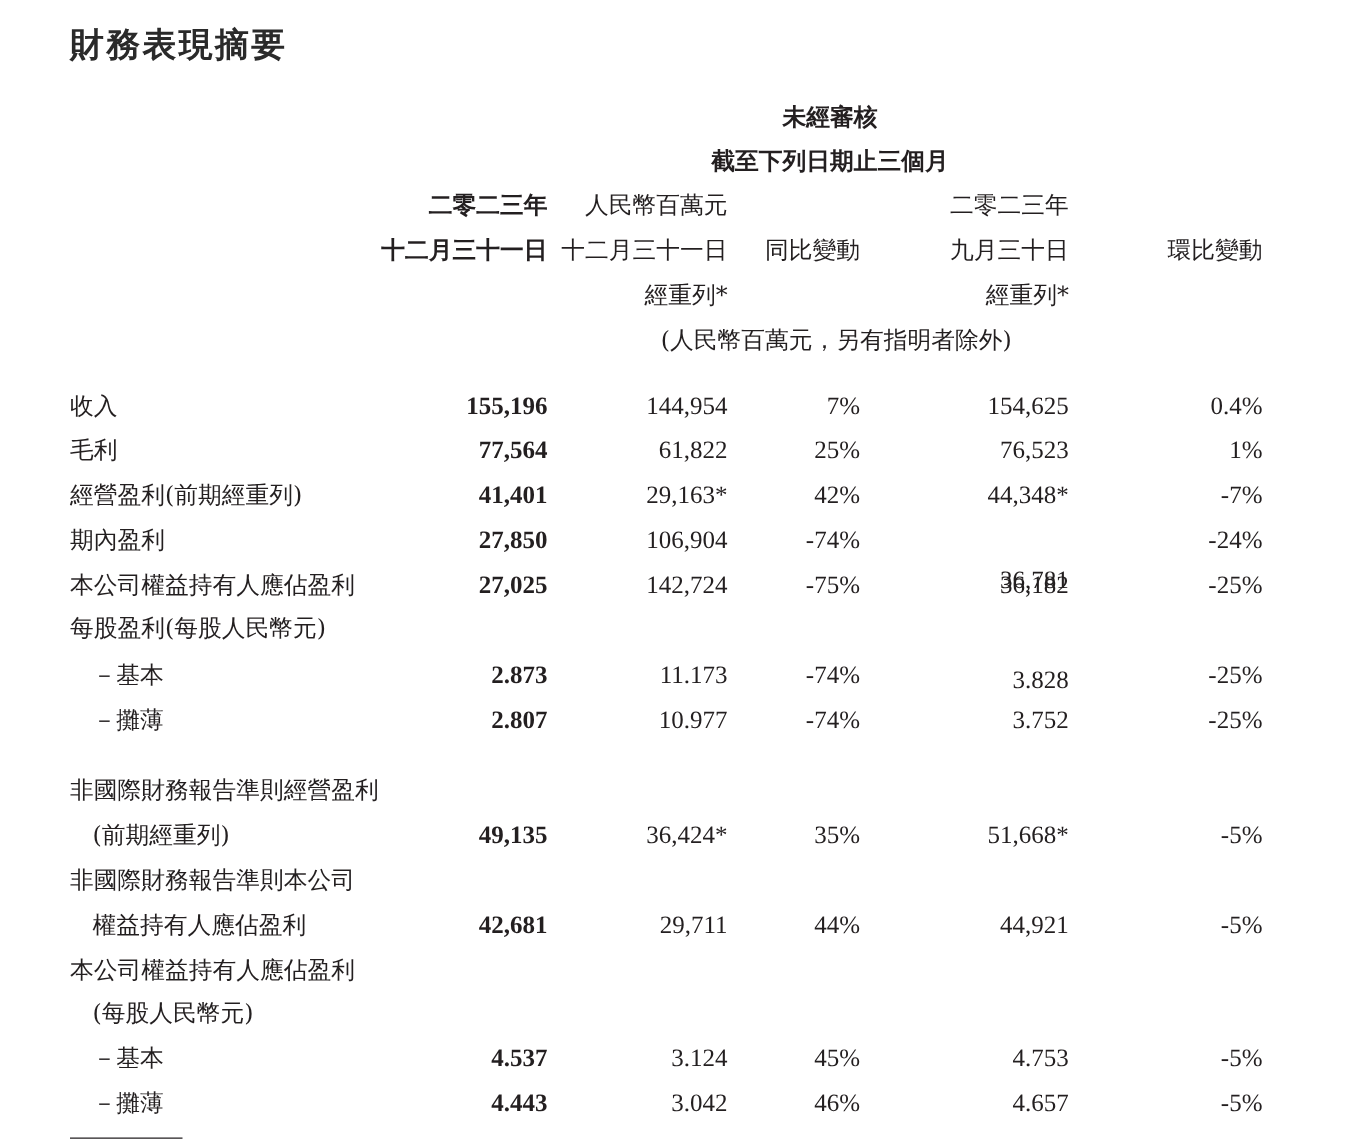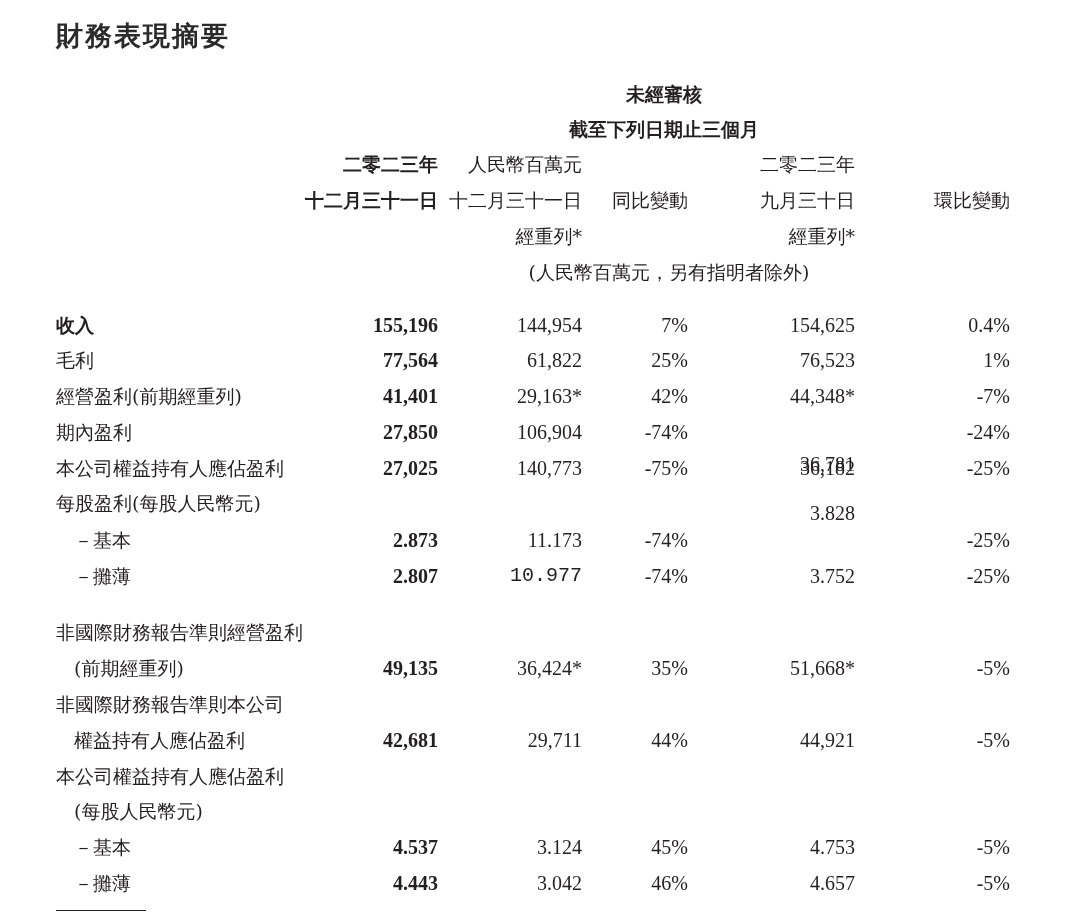--- a/index.html
+++ b/index.html
@@ -47,21 +47,21 @@
 
 <div class="abs hdr right c4" style="top:153px;">二零二三年</div>
 <div class="abs hdr right c4" style="top:189px;">九月三十日</div>
 <div class="abs hdr right c4" style="top:225px;">經重列*</div>
 
 <div class="abs hdr right c5" style="top:189px;">環比變動</div>
 
 <div class="abs hdr center" style="left:669px; top:261px;">(人民幣百萬元，另有指明者除外)</div>
 
 <div id="rows">
-    <div class="abs lbl" style="top: 314px; font-weight: bold;">收入</div>
+    <div class="abs lbl" style="top: 314px;">收入</div>
     <div class="abs num c1 bold" style="top: 314px;">155,196</div>
     <div class="abs num c2" style="top: 314px;">144,954</div>
     <div class="abs num c3" style="top: 314px;">7%</div>
     <div class="abs num c4" style="top: 314px;">154,625</div>
     <div class="abs num c5" style="top: 314px;">0.4%</div>
     <div class="abs lbl" style="top: 349px;">毛利</div>
     <div class="abs num c1 bold" style="top: 349px;">77,564</div>
     <div class="abs num c2" style="top: 349px;">61,822</div>
     <div class="abs num c3" style="top: 349px;">25%</div>
     <div class="abs num c4" style="top: 349px;">76,523</div>
@@ -73,34 +73,34 @@
     <div class="abs num c4" style="top: 385px;">44,348*</div>
     <div class="abs num c5" style="top: 385px;">-7%</div>
     <div class="abs lbl" style="top: 421px;">期內盈利</div>
     <div class="abs num c1 bold" style="top: 421px;">27,850</div>
     <div class="abs num c2" style="top: 421px;">106,904</div>
     <div class="abs num c3" style="top: 421px;">-74%</div>
     <div class="abs num c4" style="top: 421px; margin-top: 32px;">36,781</div>
     <div class="abs num c5" style="top: 421px;">-24%</div>
     <div class="abs lbl" style="top: 457px;">本公司權益持有人應佔盈利</div>
     <div class="abs num c1 bold" style="top: 457px;">27,025</div>
-    <div class="abs num c2" style="top: 457px;">140,773</div>
+    <div class="abs num c2" style="top: 457px;">142,724</div>
     <div class="abs num c3" style="top: 457px;">-75%</div>
     <div class="abs num c4" style="top: 457px;">36,182</div>
     <div class="abs num c5" style="top: 457px;">-25%</div>
     <div class="abs lbl" style="top: 492px;">每股盈利(每股人民幣元)</div>
     <div class="abs lbl indent" style="top: 529px;">－基本</div>
     <div class="abs num c1 bold" style="top: 529px;">2.873</div>
     <div class="abs num c2" style="top: 529px;">11.173</div>
     <div class="abs num c3" style="top: 529px;">-74%</div>
-    <div class="abs num c4" style="top: 502px;">3.828</div>
+    <div class="abs num c4" style="top: 533px;">3.828</div>
     <div class="abs num c5" style="top: 529px;">-25%</div>
     <div class="abs lbl indent" style="top: 565px;">－攤薄</div>
     <div class="abs num c1 bold" style="top: 565px;">2.807</div>
-    <div class="abs num c2" style="top: 565px; font-family: Liberation Mono, monospace;">10.977</div>
+    <div class="abs num c2" style="top: 565px;">10.977</div>
     <div class="abs num c3" style="top: 565px;">-74%</div>
     <div class="abs num c4" style="top: 565px; text-align: right;">3.752</div>
     <div class="abs num c5" style="top: 565px;">-25%</div>
     <div class="abs lbl" style="top: 621px;">非國際財務報告準則經營盈利</div>
     <div class="abs lbl indent" style="top: 657px;">(前期經重列)</div>
     <div class="abs num c1 bold" style="top: 657px;">49,135</div>
     <div class="abs num c2" style="top: 657px;">36,424*</div>
     <div class="abs num c3" style="top: 657px;">35%</div>
     <div class="abs num c4" style="top: 657px;">51,668*</div>
     <div class="abs num c5" style="top: 657px;">-5%</div>

